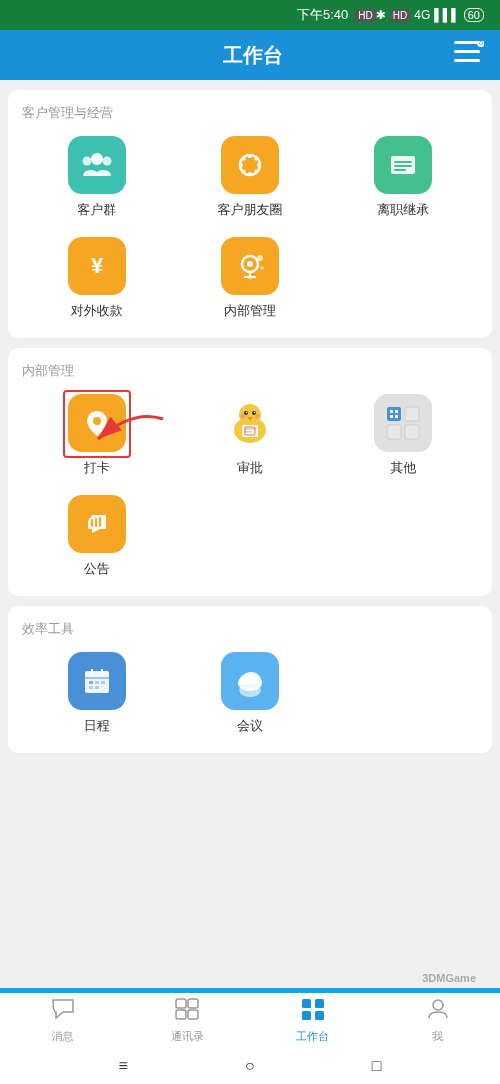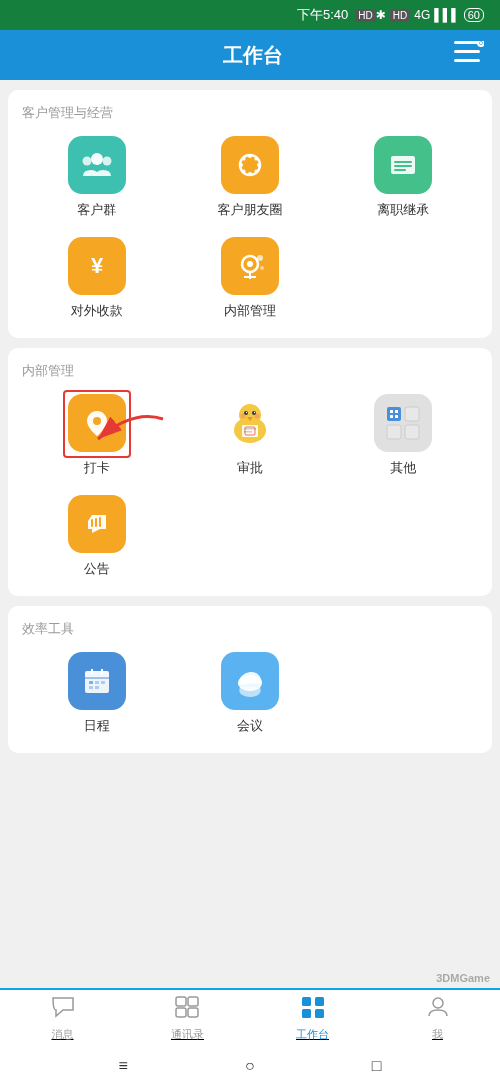--- a/index.html
+++ b/index.html
@@ -118,25 +118,24 @@
     }
 
     
     .internal-grid {
       position: relative;
     }
 
     
     .bottom-nav {
       background: white;
-      border-top: 2px solid #0ea5e9;
+      border-top: 5px solid #0ea5e9;
       display: flex;
       align-items: center;
       height: 60px;
-      text-decoration: underline;
     }
     .nav-item {
       flex: 1;
       display: flex;
       flex-direction: column;
       align-items: center;
       justify-content: center;
       cursor: pointer;
       gap: 3px;
     }
@@ -153,21 +152,21 @@
       align-items: center;
       justify-content: space-around;
       padding: 0 60px;
     }
     .sys-nav-btn { font-size: 16px; color: #333; cursor: pointer; }
 
     
     .watermark {
       position: fixed;
       bottom: 100px;
-      right: 10px;
+      right: 24px;
       font-size: 11px;
       color: rgba(0,0,0,0.3);
       pointer-events: none;
       font-weight: bold;
     }
 
     
     .arrow-svg {
       position: absolute;
       pointer-events: none;

